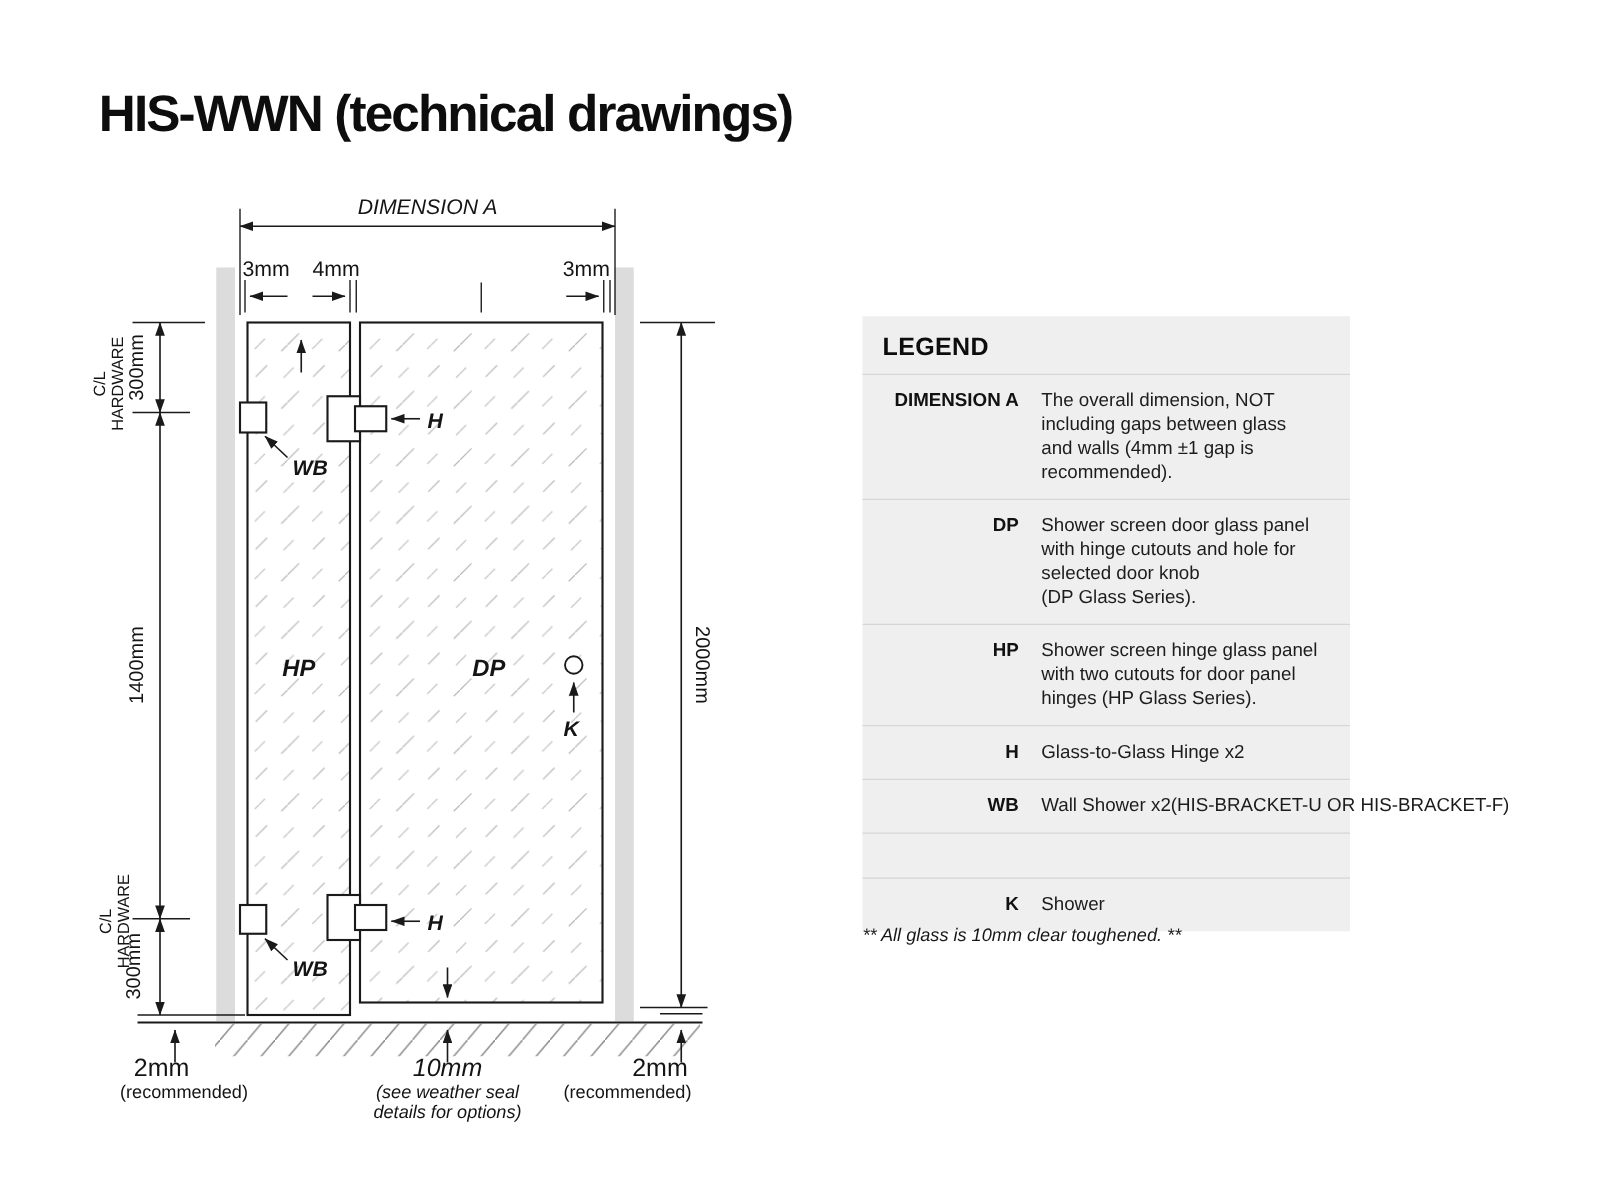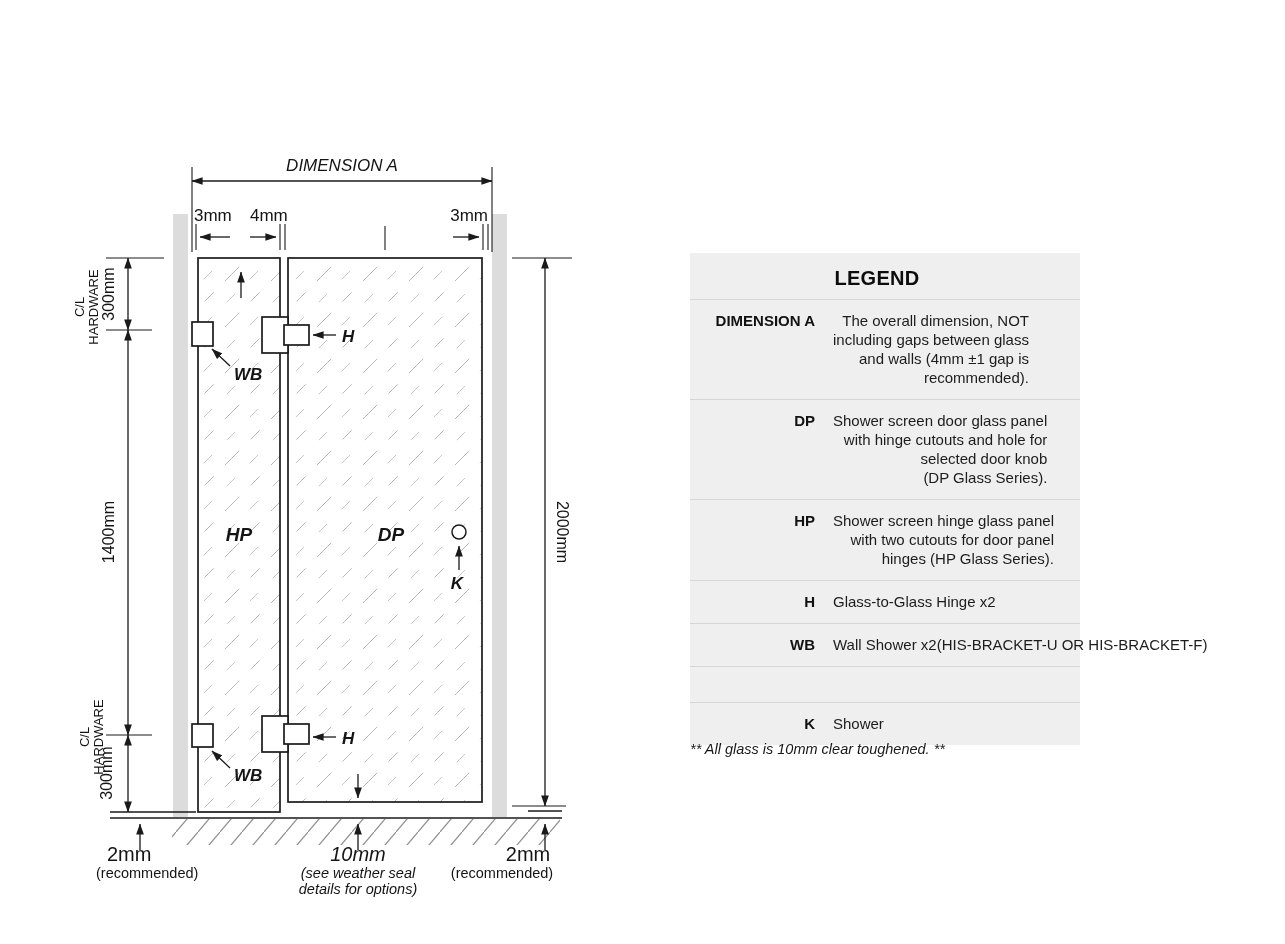--- a/index.html
+++ b/index.html
@@ -19,37 +19,38 @@
   .wall { fill:#dcdcdc; }
   text.t{ font-family:"Liberation Sans", sans-serif; fill:#141414; }
   .f13{font-size:13px} .f14{font-size:14.5px} .f16{font-size:16px}
   .f17{font-size:17px} .f19{font-size:19px} .f20{font-size:20px}
   .it{font-style:italic} .bd{font-weight:bold}
 
   
   .legend { position:absolute; left:690px; top:253px; width:390px;
             background:#efefef; box-sizing:border-box; }
   .legend-title { font-size:20px; font-weight:700; letter-spacing:.3px;
-                  padding:14px 20px 9px 4px; color:#0d0d0d;text-align:center; }
+                  padding:14px 20px 9px 16px; color:#0d0d0d; }
   .legend-row { display:flex; align-items:flex-start;
                 border-top:1px solid #d6d6d6; padding:11px 0 12px 0; }
   .legend-row.empty { min-height:12px; }
   .term { flex:0 0 125px; width:125px; text-align:right; font-weight:700;
           font-size:15px; line-height:19px; color:#111; }
   .desc { margin-left:18px; font-size:15px; line-height:19px; color:#1c1c1c;
-          white-space:pre-line;text-align:right; }
+          white-space:pre-line; }
   .desc.nowrap { white-space:nowrap; }
   .footnote { position:absolute; left:690px; top:741px; width:390px;
               text-align:left; font-style:italic; font-size:14.5px; color:#181818; }
 </style>
 </head>
 <body>
 
 <div class="stage">
 
+  <h1 class="page-title">HIS-WWN (technical drawings)</h1>
 
   <svg class="drawing" width="1285" height="944" viewBox="0 0 1285 944">
     <defs>
       <marker id="arr" viewBox="0 0 10 7" markerWidth="8.5" markerHeight="6" refX="9.6" refY="3.5" orient="auto-start-reverse">
         <path d="M0 0 L10 3.5 L0 7 Z" fill="#1a1a1a"></path>
       </marker>
       <pattern id="glassHatch" width="46" height="46" patternUnits="userSpaceOnUse">
         <path d="M0 46 L46 0" stroke="#b9b9b9" stroke-width="1" stroke-dasharray="13 16" fill="none"></path>
         <path d="M0 23 L23 0 M23 46 L46 23" stroke="#c6c6c6" stroke-width="1" stroke-dasharray="7 21" fill="none"></path>
       </pattern>

